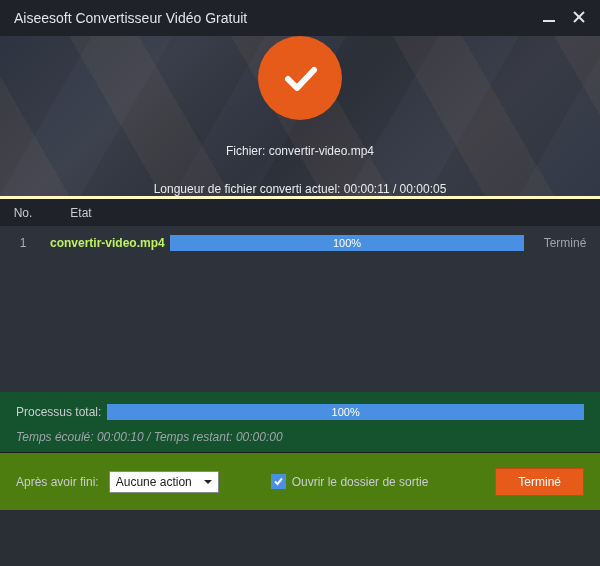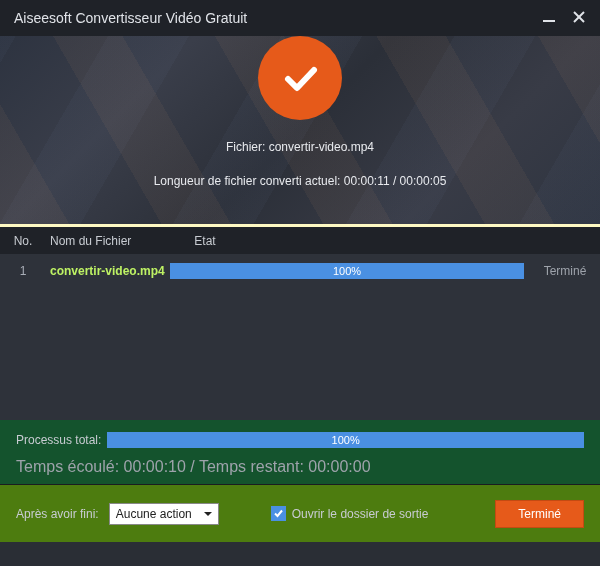--- a/index.html
+++ b/index.html
@@ -17,27 +17,27 @@
   background: #1f2228;
   display: flex;
   align-items: center;
   padding: 0 14px;
   justify-content: space-between;
 }
 .titlebar .title { color: #e0e3e8; font-size: 14px; }
 .titlebar .controls { display: flex; gap: 16px; align-items: center; }
 .titlebar .controls span { cursor: pointer; color: #e0e3e8; }
 .hero {
-  height: 188px;
+  height: 160px;
   background: linear-gradient(135deg, #2d3340 0%, #3a3e4a 25%, #2b2f38 50%, #383b46 75%, #2e3440 100%);
   background-color: #2f333c;
   display: flex;
   flex-direction: column;
   align-items: center;
-  justify-content: flex-start;
+  justify-content: space-between;
   gap: 20px;
   position: relative;
 }
 .hero::before {
   content: "";
   position: absolute;
   inset: 0;
   background: repeating-linear-gradient(60deg, rgba(255,180,120,0.05) 0 60px, rgba(0,0,0,0) 60px 140px),
               repeating-linear-gradient(-60deg, rgba(120,140,180,0.05) 0 70px, rgba(0,0,0,0) 70px 150px);
 }
@@ -85,21 +85,21 @@
   background: #14532d;
   padding: 10px 16px 8px 16px;
 }
 .total-row { display: flex; align-items: center; height: 20px; gap: 6px; }
 .total-label { color: #c8ccd2; font-size: 12px; white-space: nowrap; }
 .total-progress {
   flex: 1; height: 16px; background: #4a90e2;
   display: flex; align-items: center; justify-content: center;
   color: #fff; font-size: 11px;
 }
-.time-row { margin-top: 8px; color: #9ea3ab; font-size: 16px; }
+.time-row { margin-top: 8px; color: #9ea3ab; font-size: 12px; font-style: italic; }
 .footer {
   height: 58px;
   background: #4d7c0f;
   display: flex;
   align-items: center;
   padding: 0 16px;
   gap: 10px;
   border-top: 1px solid #1a1c20;
 }
 .footer-label { color: #c8ccd2; }
@@ -161,21 +161,20 @@
     <svg width="48" height="48" viewBox="0 0 48 48">
       <path d="M12 25 L21 34 L38 16" stroke="#fff" stroke-width="6" fill="none" stroke-linecap="round" stroke-linejoin="round"></path>
     </svg>
   </div>
   <p>Fichier: convertir-video.mp4</p>
   <p>Longueur de fichier converti actuel: 00:00:11 / 00:00:05</p>
 </div>
 
 <div class="table-header">
   <div class="col-no">No.</div>
-  <div class="col-name">Nom du Fichier</div>
   <div class="col-etat">Etat</div>
 </div>
 
 <div class="table-body">
   <div class="row">
     <div class="col-no">1</div>
     <div class="col-name">convertir-video.mp4</div>
     <div class="progress">
       <span>100%</span>
     </div>

